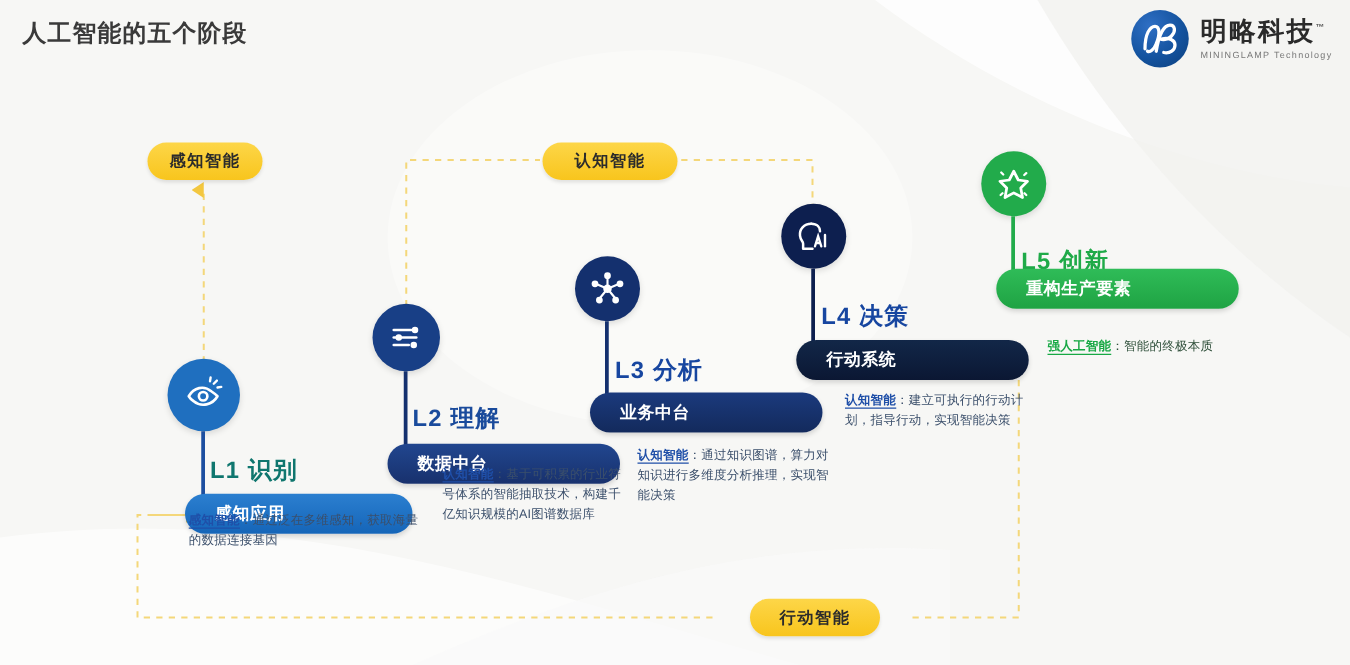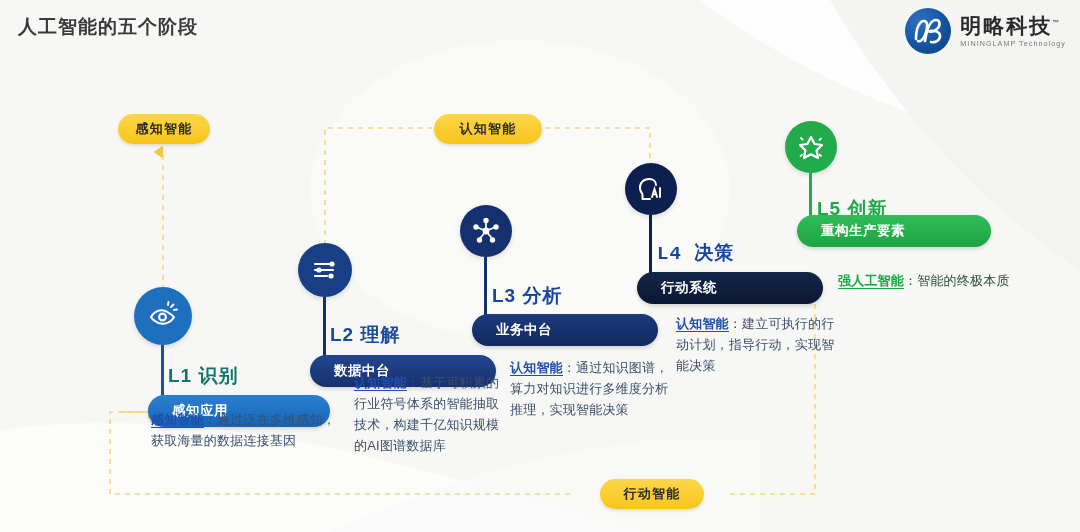--- a/index.html
+++ b/index.html
@@ -57,21 +57,21 @@
     font-size: 19px; font-weight: 700; letter-spacing: 1px;
   }
   .pill {
     position: absolute; height: 32px; border-radius: 16px;
     display: flex; align-items: center;
     color: #fff; font-size: 13.5px; font-weight: 700; letter-spacing: .5px;
     padding-left: 24px;
     box-shadow: 0 2px 4px rgba(0,0,0,.15);
   }
   .desc {
-    position: absolute; font-size: 13px; line-height: 1.62;
+    position: absolute; font-size: 10px; line-height: 1.62;
     color: #3b4f6b; letter-spacing: .2px;
   }
   .desc b { color: #1f4fa8; border-bottom: 1.3px solid #1f4fa8; font-weight: 700; }
   .desc.green b { color: #17a844; border-bottom-color: #17a844; }
   .desc.green { color: #2f4f3a; }
 
   
   .tag {
     position: absolute; z-index: 4;
     height: 30px; border-radius: 15px;
@@ -192,21 +192,21 @@
 <div class="stage">
   <div class="node-circle" style="left:625px; top:163px; width:52px; height:52px; background:#0d1f4f;">
     <svg width="32" height="32" viewBox="0 0 32 32">
       <path d="M14 6 C8 6 4.5 10.5 5 15.5 C5.3 19 7.5 20 7.5 22 L7.5 26 L15 26" fill="none" stroke="#fff" stroke-width="2" stroke-linecap="round" stroke-linejoin="round"></path>
       <path d="M14 6 C19 6 21 9 21 12" fill="none" stroke="#fff" stroke-width="2" stroke-linecap="round"></path>
       <path d="M17 24 L19.5 16 L22 24 M18 21.4 L21.2 21.4" stroke="#fff" stroke-width="1.9" fill="none" stroke-linecap="round"></path>
       <path d="M25 15 L25 24" stroke="#fff" stroke-width="1.9" stroke-linecap="round"></path>
     </svg>
   </div>
   <div class="stem" style="left:649px; top:215px; height:60px; background:#0d1f4f;"></div>
-  <div class="level-label" style="left:657px; top:240px; color:#1746a0;font-family:Liberation Mono, monospace;">L4  决策</div>
+  <div class="level-label" style="left:657px; top:240px; color:#1746a0;">L4  决策</div>
   <div class="pill" style="left:637px; top:272px; width:186px; background:linear-gradient(180deg,#122748 0%,#0b1733 100%);">行动系统</div>
   <div class="desc" style="left:676px; top:313px; width:160px;">
     <b>认知智能</b><span>：建立可执行的行动计划，指导行动，实现智能决策</span>
   </div>
 </div>
 
 <div class="stage">
   <div class="node-circle" style="left:785px; top:121px; width:52px; height:52px; background:#22ab4b;">
     <svg width="34" height="34" viewBox="0 0 34 34">
       <path d="M17 7 L20.6 14 L28 15 L22.6 20.4 L24 28 L17 24.3 L10 28 L11.4 20.4 L6 15 L13.4 14 Z" fill="none" stroke="#fff" stroke-width="2.2" stroke-linejoin="round"></path>

